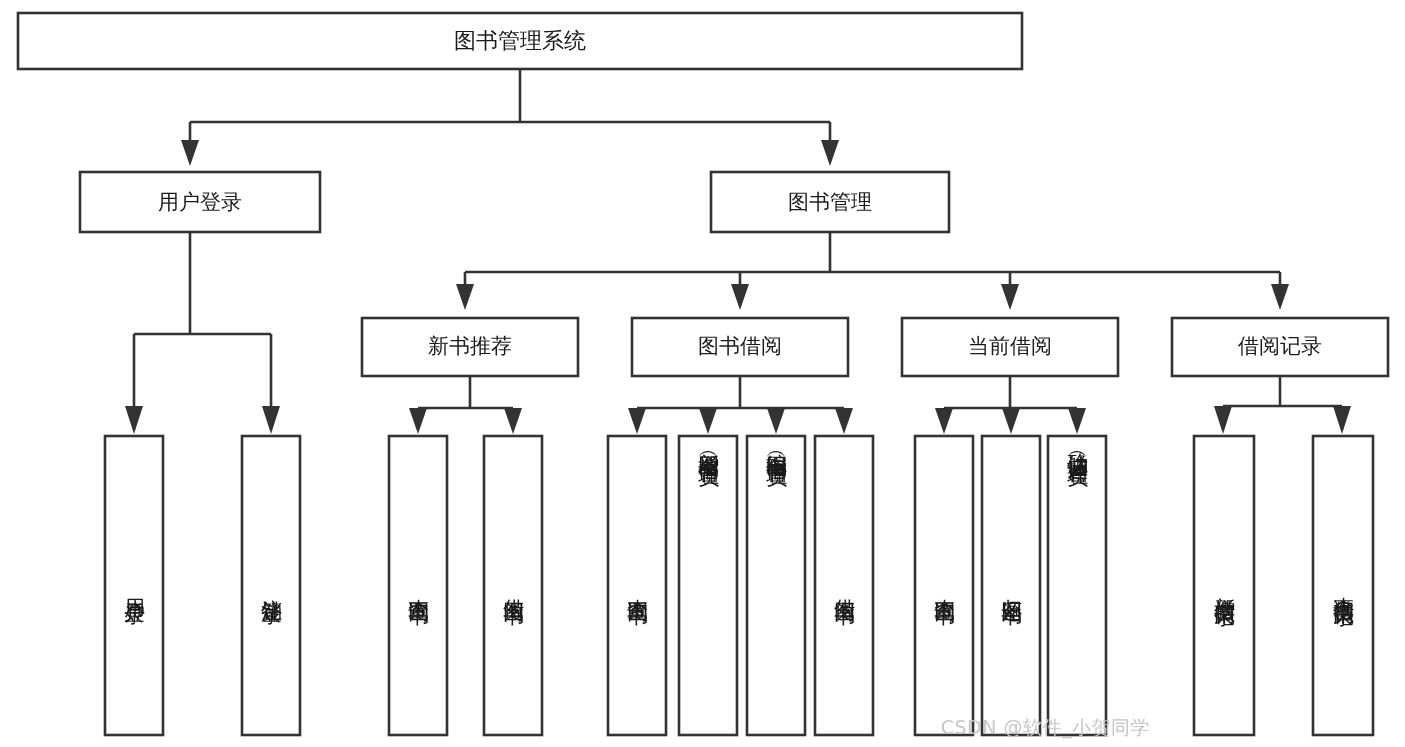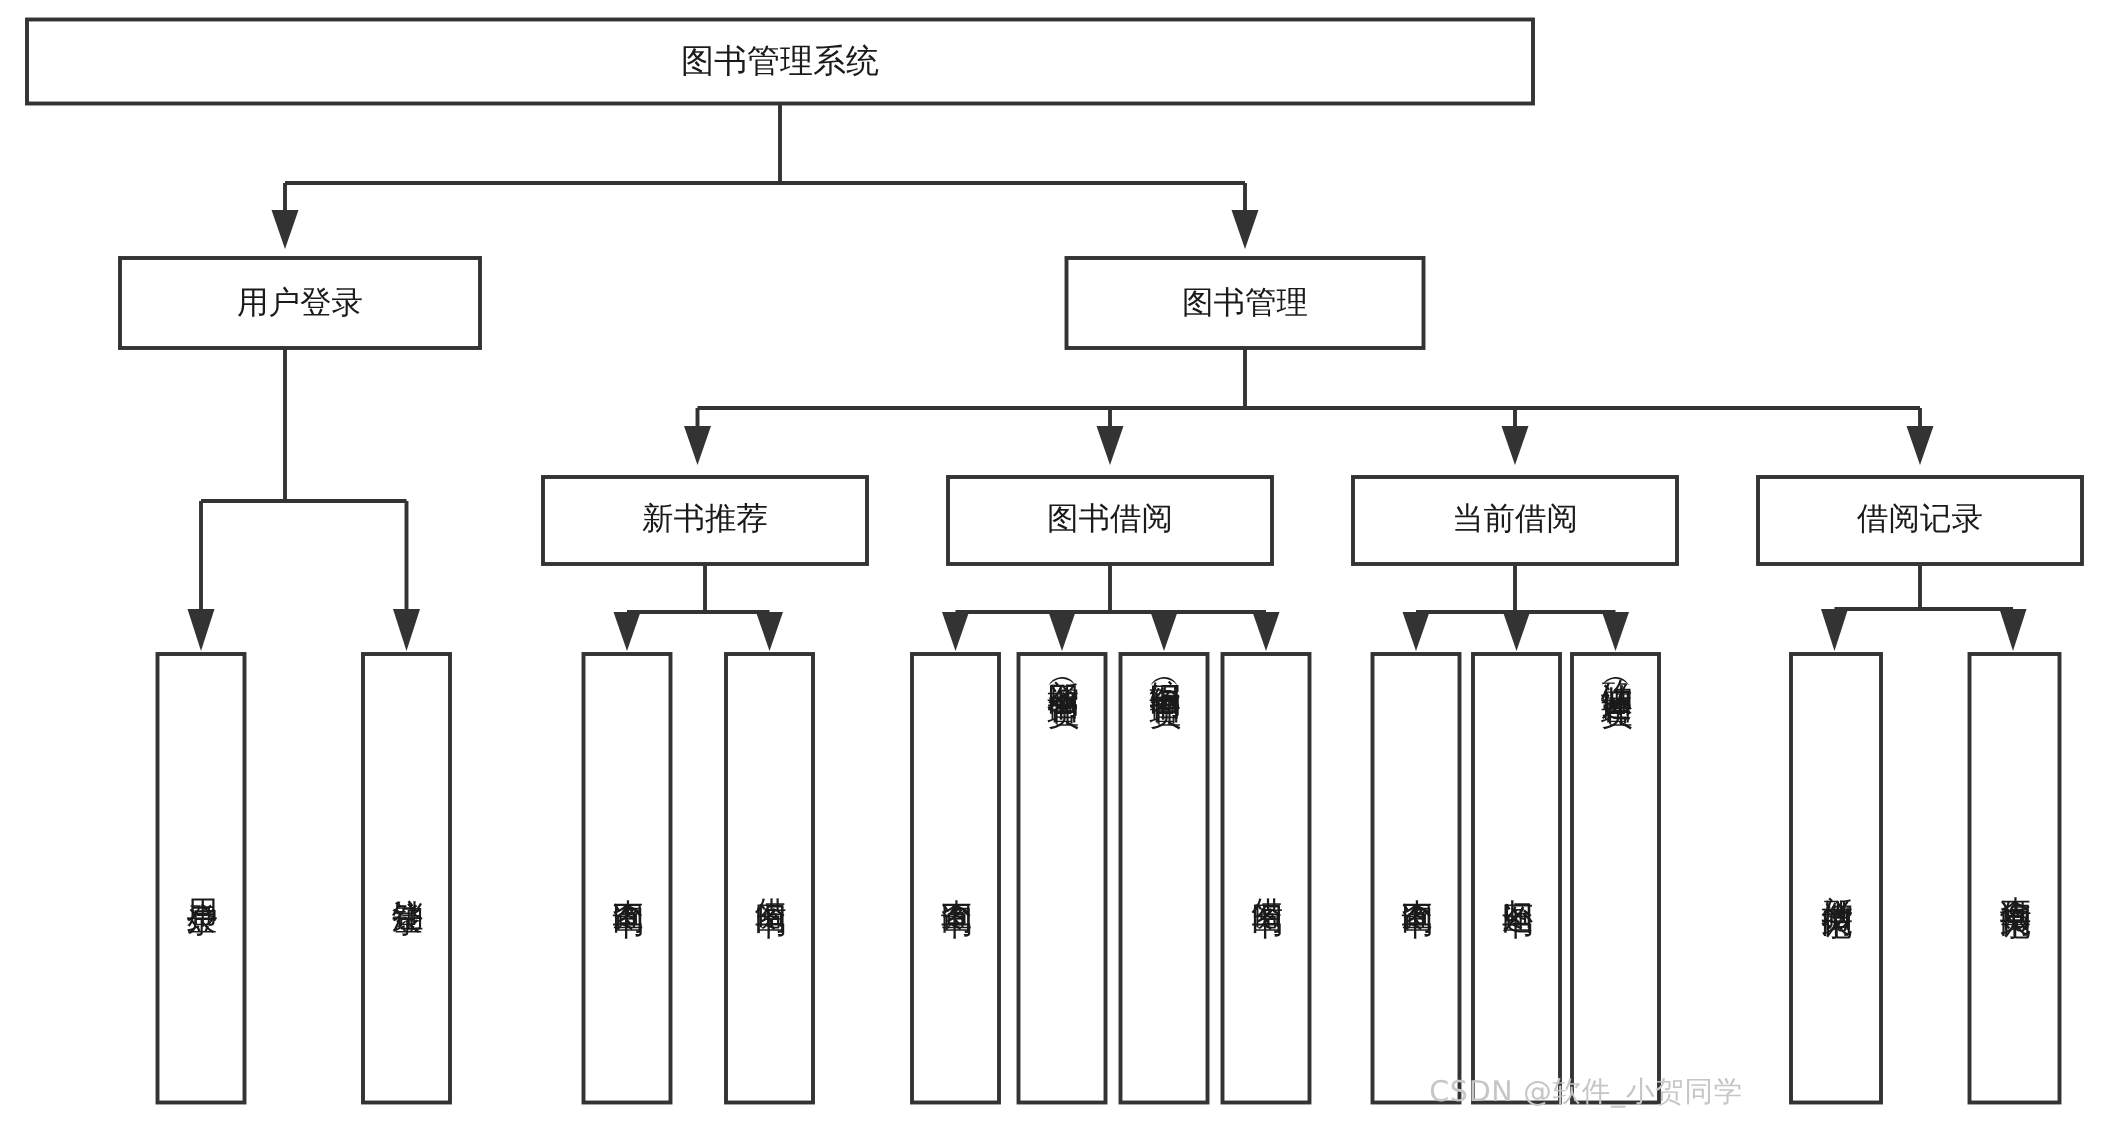--- a/index.html
+++ b/index.html
@@ -70,21 +70,21 @@
     font-family: "DejaVu Sans", "Liberation Sans", sans-serif;
     font-size: 21px;
     line-height: 1.12;
     letter-spacing: 2px;
     color: #1a1a1a;
     white-space: nowrap;
     text-align: center;
   }
   .watermark {
     position: absolute;
-    right: 12px;
+    right: 24px;
     bottom: 6px;
     font-family: "DejaVu Sans", "Liberation Sans", sans-serif;
     font-size: 19px;
     color: #c6c6c6;
     letter-spacing: 0.5px;
     white-space: nowrap;
   }
 </style>
 </head>
 <body>

